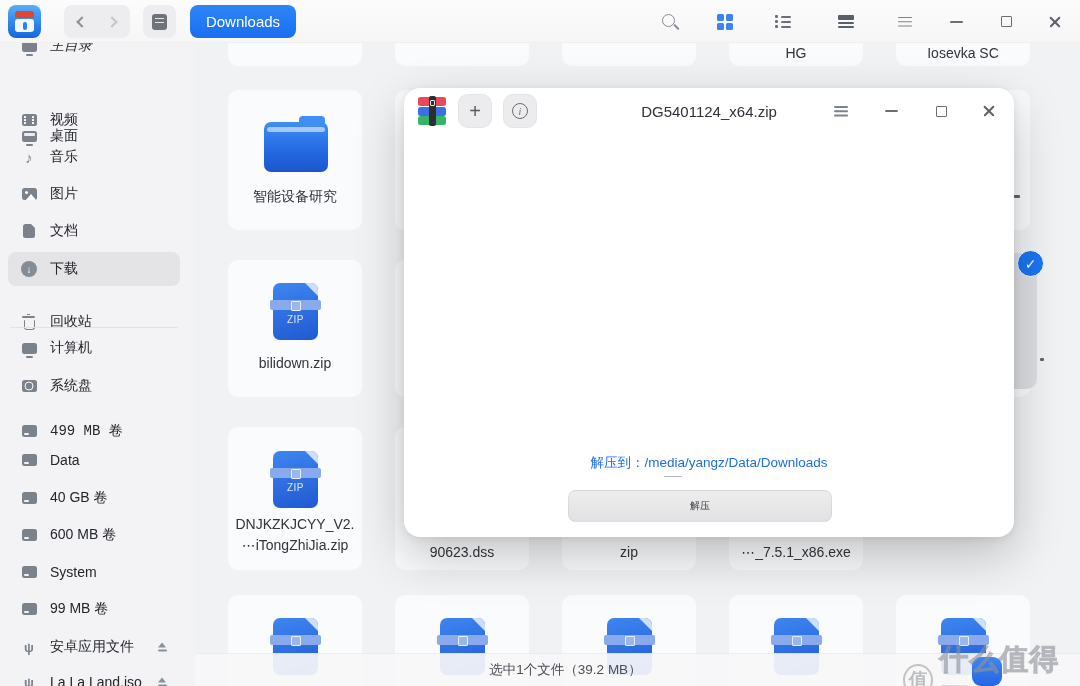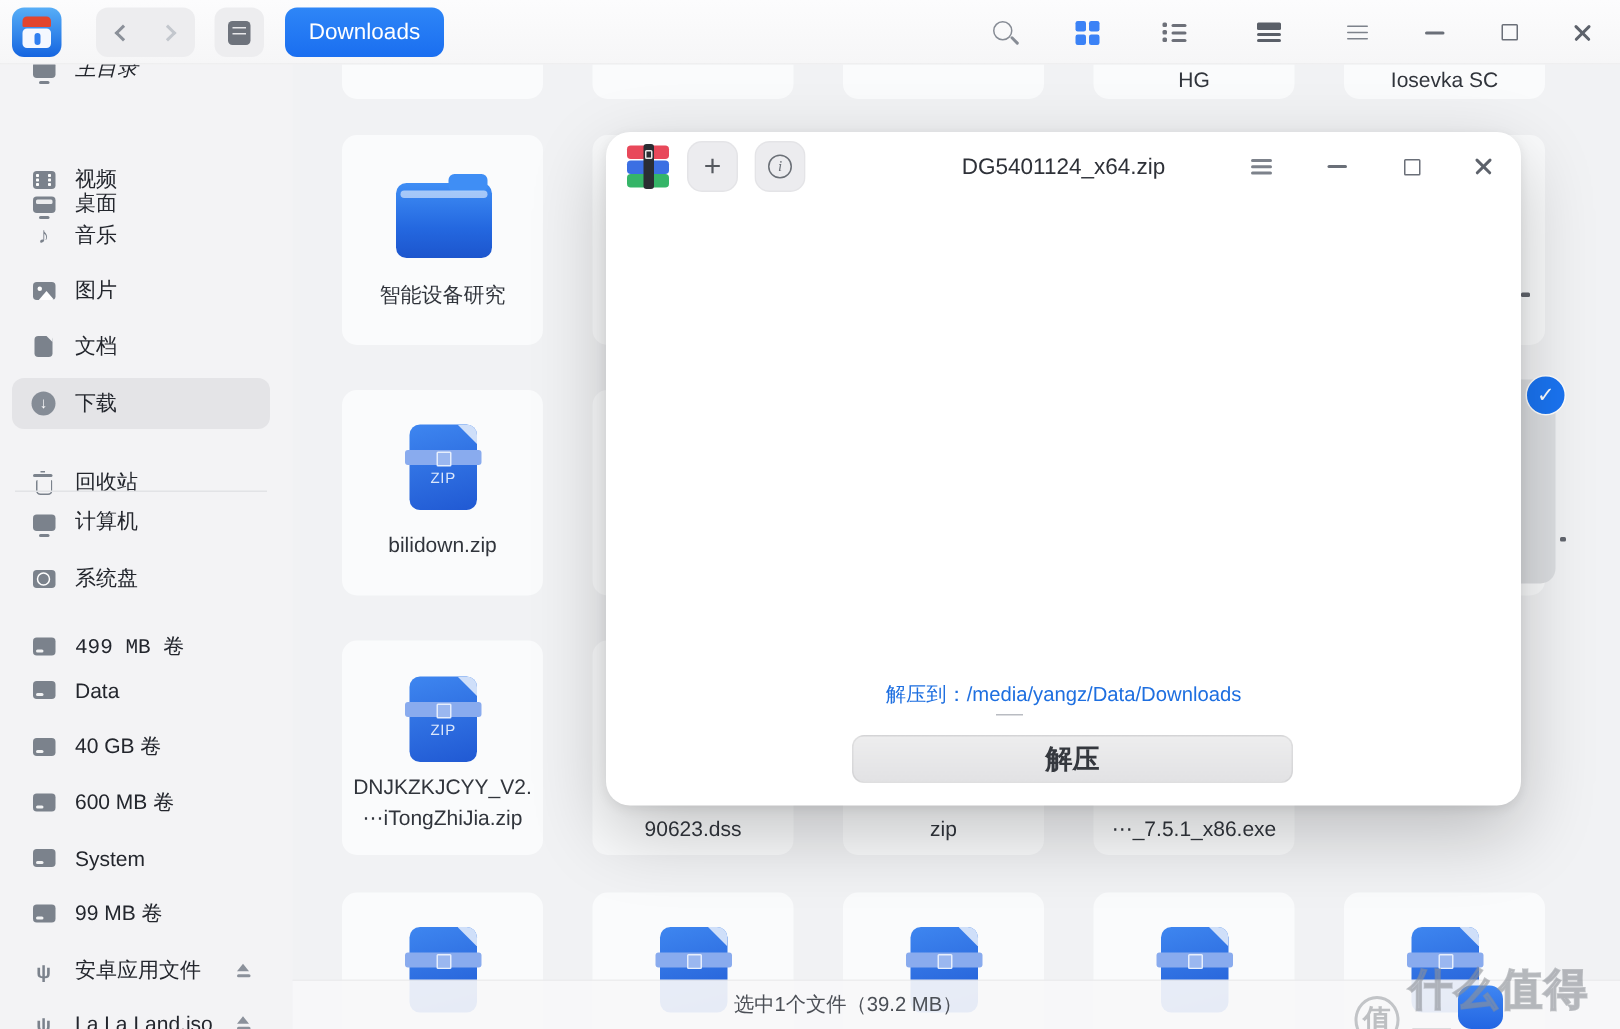--- a/index.html
+++ b/index.html
@@ -118,23 +118,23 @@
   .dlg-header{position:absolute;top:46px;left:0;right:0;height:32px;border-bottom:1px solid #ebecee;font-size:14px;color:#3c4046;}
   .dlg-header span{position:absolute;top:6px;}
   .sort-up{position:absolute;left:248px;top:14px;width:6px;height:6px;border-top:1.6px solid #9ba0a8;border-left:1.6px solid #9ba0a8;transform:rotate(45deg);}
   .vsep{position:absolute;top:6px;height:20px;width:1px;background:#e7e8ea;}
   .dlg-row{position:absolute;top:84px;left:14px;width:582px;height:38px;background:#f5f5f7;border-radius:8px;font-size:14px;color:#2f3238;}
   .dlg-row span{position:absolute;top:0;line-height:38px;}
   .folder-sm{position:absolute;left:26px;top:11px;width:22px;height:16px;border-radius:3px;background:linear-gradient(180deg,#3c8af2,#1f5fd8);}
   .folder-sm::before{content:"";position:absolute;top:-3px;left:2px;width:9px;height:5px;border-radius:2px 2px 0 0;background:#3c8af2;}
   .dlg-path{position:absolute;top:366px;left:0;right:0;text-align:center;font-size:13.5px;color:#1e6fe0;}
   .path-underline{position:absolute;left:260px;top:388px;width:18px;height:1px;background:#b9bcc2;}
-  .dlg-extract{position:absolute;left:164px;top:402px;width:294px;height:32px;border-radius:8px;
+  .dlg-extract{position:absolute;left:164px;top:402px;width:264px;height:32px;border-radius:8px;
                background:linear-gradient(#ededee,#e2e2e4);border:1px solid rgba(0,0,0,.06);
-               display:flex;align-items:center;justify-content:center;font-size:18px;color:#35383e;font-weight:bold;}
+               display:flex;align-items:center;justify-content:center;font-size:10px;color:#35383e;}
 
   
   .statusbar{position:absolute;left:195px;right:0;top:653px;height:33px;z-index:45;
              background:rgba(247,247,249,.92);border-top:1px solid rgba(0,0,0,.045);
              display:flex;align-items:center;justify-content:center;}
   .status-text{font-size:13.5px;color:#4b4f56;transform:translateX(-72px);}
   .watermark{position:absolute;left:903px;top:640px;z-index:50;display:flex;align-items:center;gap:6px;pointer-events:none;}
   .wm-badge{width:32px;height:32px;border:2.5px solid rgba(140,143,150,.5);border-radius:50%;display:flex;align-items:center;
             justify-content:center;font-size:19px;font-weight:bold;color:rgba(140,143,150,.55);}
   .wm-text{font-size:29px;font-weight:bold;letter-spacing:1px;color:rgba(150,153,160,.28);-webkit-text-stroke:1px rgba(140,143,150,.5);}

